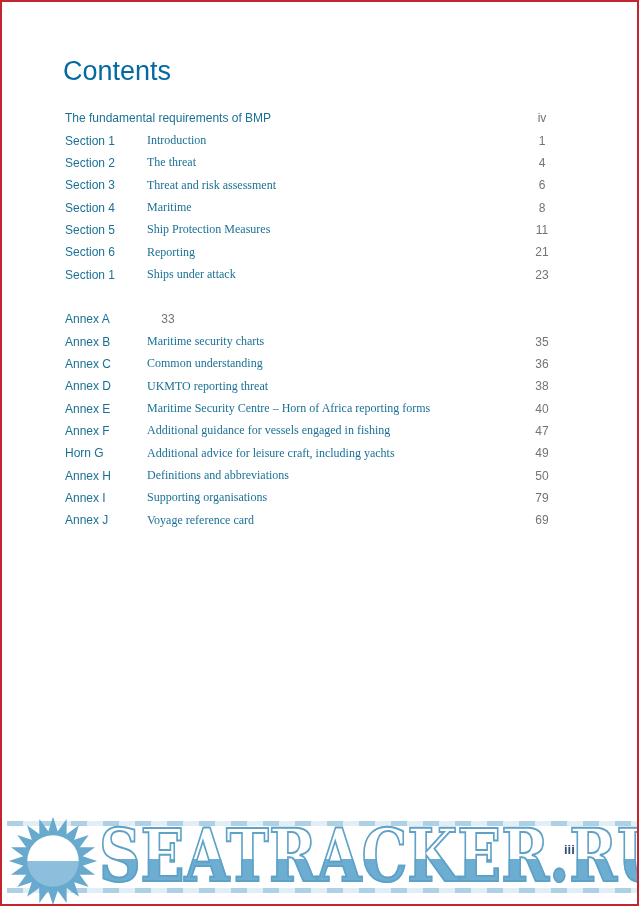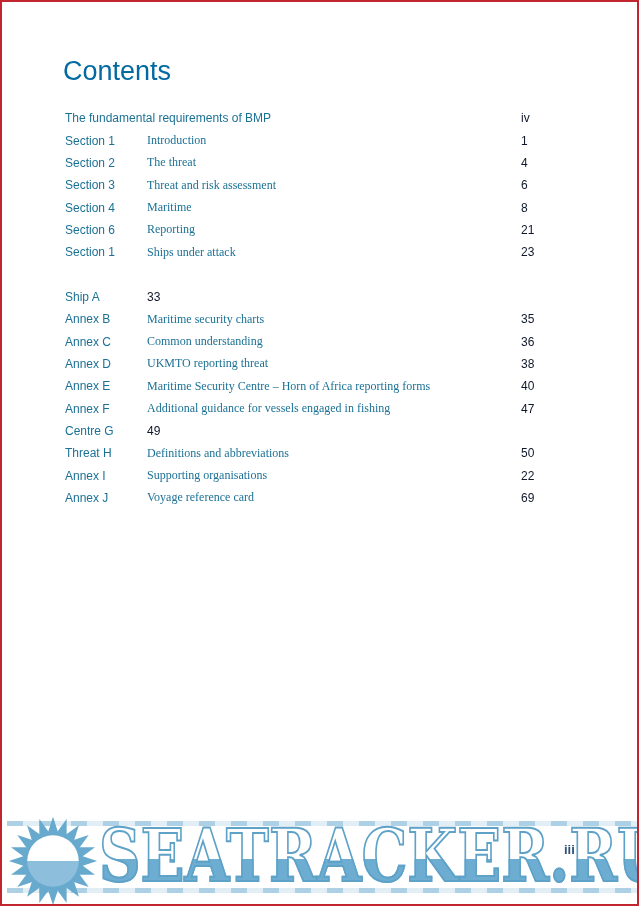--- a/index.html
+++ b/index.html
@@ -18,21 +18,21 @@
     color: #0369a1; letter-spacing: 0;
   }
   .toc { position: absolute; left: 63px; top: 105px; width: 498px; }
   .toc-row {
     display: flex; align-items: center;
     height: 22.35px; font-size: 12px; color: #1b7195;
   }
   .toc-row .col-label { flex: 0 0 82px; }
   .toc-row .col-title { flex: 1 1 auto; font-family: Liberation Serif, serif; }
   .toc-row .col-text  { flex: 1 1 auto; }
-  .toc-row .col-page  { flex: 0 0 42px; text-align: left; color: #0f172a; }
+  .toc-row .col-page  { flex: 0 0 42px; text-align: center; color: #737373; }
   .group-gap { height: 22.3px; }
 
   .folio {
     position: absolute; left: 562px; top: 840px; z-index: 1;
     font-size: 13px; font-weight: 700; color: #31507b;
   }
 
   .watermark { position: absolute; left: 0; top: 810px; width: 639px; height: 96px; z-index: 2; }
   .wm-band {
     position: absolute; left: 5px; right: 4px; height: 5px;
@@ -84,34 +84,39 @@
       <span class="col-label">Section 3</span>
       <span class="col-title">Threat and risk assessment</span>
       <span class="col-page">6</span>
     </div>
     <div class="toc-row">
       <span class="col-label">Section 4</span>
       <span class="col-title">Maritime</span>
       <span class="col-page">8</span>
     </div>
     <div class="toc-row">
+      <span class="col-label">Section 5</span>
+      <span class="col-title">Ship Protection Measures</span>
+      <span class="col-page">11</span>
+    </div>
+    <div class="toc-row">
       <span class="col-label">Section 6</span>
       <span class="col-title">Reporting</span>
       <span class="col-page">21</span>
     </div>
     <div class="toc-row">
       <span class="col-label">Section 1</span>
       <span class="col-title">Ships under attack</span>
       <span class="col-page">23</span>
     </div>
 
     <div class="group-gap"></div>
 
     <div class="toc-row">
-      <span class="col-label">Ship A</span>
+      <span class="col-label">Annex A</span>
       <span class="col-page">33</span>
     </div>
     <div class="toc-row">
       <span class="col-label">Annex B</span>
       <span class="col-title">Maritime security charts</span>
       <span class="col-page">35</span>
     </div>
     <div class="toc-row">
       <span class="col-label">Annex C</span>
       <span class="col-title">Common understanding</span>
@@ -126,32 +131,33 @@
       <span class="col-label">Annex E</span>
       <span class="col-title">Maritime Security Centre – Horn of Africa reporting forms</span>
       <span class="col-page">40</span>
     </div>
     <div class="toc-row">
       <span class="col-label">Annex F</span>
       <span class="col-title">Additional guidance for vessels engaged in fishing</span>
       <span class="col-page">47</span>
     </div>
     <div class="toc-row">
-      <span class="col-label">Centre G</span>
+      <span class="col-label">Horn G</span>
+      <span class="col-title">Additional advice for leisure craft, including yachts</span>
       <span class="col-page">49</span>
     </div>
     <div class="toc-row">
-      <span class="col-label">Threat H</span>
+      <span class="col-label">Annex H</span>
       <span class="col-title">Definitions and abbreviations</span>
       <span class="col-page">50</span>
     </div>
     <div class="toc-row">
       <span class="col-label">Annex I</span>
       <span class="col-title">Supporting organisations</span>
-      <span class="col-page">22</span>
+      <span class="col-page">79</span>
     </div>
     <div class="toc-row">
       <span class="col-label">Annex J</span>
       <span class="col-title">Voyage reference card</span>
       <span class="col-page">69</span>
     </div>
   </div>
 
   <div class="folio">iii</div>
 

